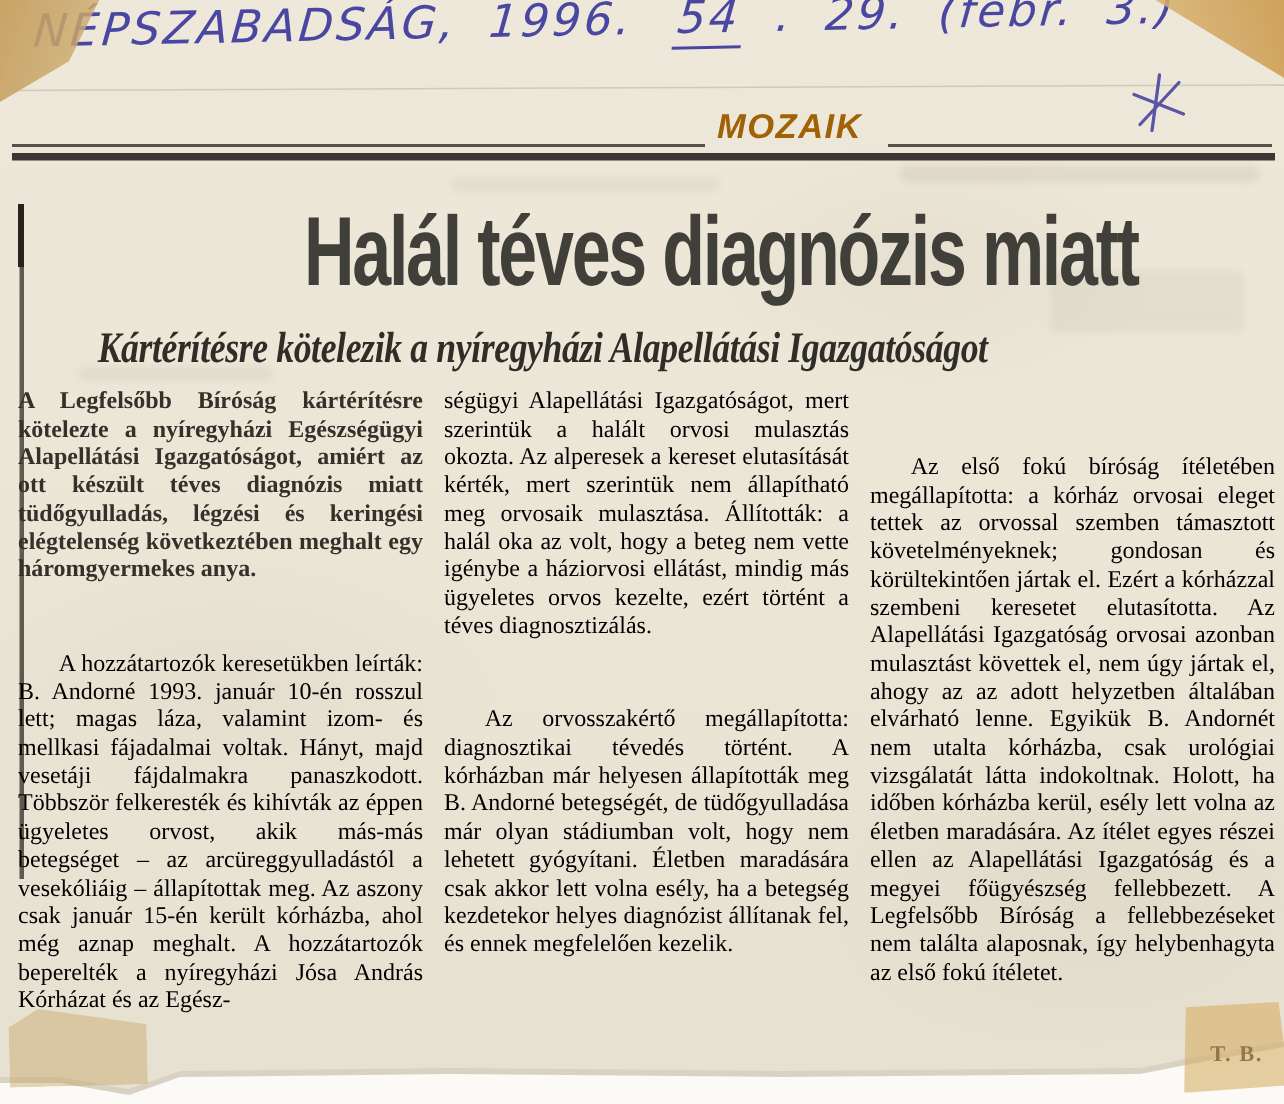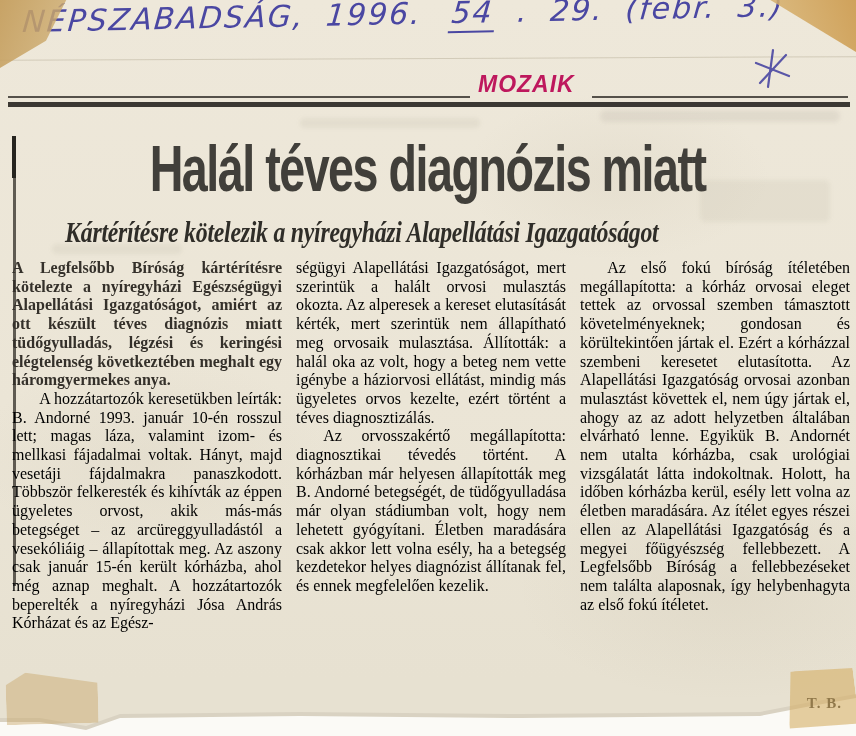--- a/index.html
+++ b/index.html
@@ -34,42 +34,42 @@
 
   
   .rule{position:absolute;z-index:3;background:#55514a;}
   .rule.thin-left{left:8px;top:96px;width:462px;height:2px;}
   .rule.thin-right{left:592px;top:96px;width:256px;height:2px;}
   .rule.thick{left:8px;top:102px;width:842px;height:5px;background:#3b3833;}
   .section-label{
     position:absolute;left:478px;top:71px;z-index:3;
     font-family:"Liberation Sans", sans-serif;
     font-weight:bold;font-style:italic;font-size:23px;letter-spacing:1px;
-    color:#be185d;
+    color:#a16207;
   }
   .left-bar-top{position:absolute;left:12px;top:136px;width:4px;height:42px;background:#26241f;z-index:3;}
   .left-bar-body{position:absolute;left:13px;top:178px;width:2.5px;height:408px;background:rgba(48,44,38,0.75);z-index:3;}
 
   
   .handwriting{
     position:absolute;left:24px;top:4px;width:810px;z-index:5;
     font-family:"DejaVu Sans", sans-serif;font-style:italic;
     font-size:30px;color:#4a47a2;letter-spacing:2px;word-spacing:10px;
     transform:rotate(-1.2deg) skewX(-6deg);transform-origin:left top;
     white-space:nowrap;
   }
   .handwriting .underlined{
     border-bottom:2.5px solid #4a47a2;padding:0 2px 1px 2px;margin-left:6px;
   }
   .star-mark{position:absolute;left:752px;top:46px;z-index:5;}
 
   
   .headline{
     position:absolute;left:0;top:134px;width:856px;z-index:4;
-    text-align:center;
+    text-align:right;
   }
   .headline span{
     display:inline-block;
     font-family:"Liberation Sans", sans-serif;font-weight:bold;
     font-size:63px;line-height:1.05;letter-spacing:-2px;color:#413f3a;
     transform:scaleX(0.74) scaleY(1.04);transform-origin:center top;
     white-space:nowrap;
   }
   .subheadline{
     position:absolute;left:0;top:216px;width:856px;z-index:4;text-align:left;
@@ -86,21 +86,21 @@
     position:absolute;left:12px;top:259px;width:838px;height:453px;z-index:4;
     display:flex;gap:14px;overflow:hidden;
   }
   .col{flex:1 1 0;overflow:hidden;}
   .col p{
     margin:0;font-family:"Liberation Serif", serif;
     font-size:16px;line-height:18.7px;text-align:justify;
     color:#000000;overflow-wrap:break-word;
   }
   .col p.lead{font-weight:bold;color:#34302a;}
-  .col p.indent{text-indent:1.7em;}
+  .col p.indent{text-indent:1.7em;margin-top:44px;}
   .byline{
     position:absolute;left:760px;top:695px;width:82px;z-index:5;
     font-family:"Liberation Serif", serif;font-weight:bold;font-size:15px;
     letter-spacing:1px;color:#2b2823;text-align:right;
   }
 
   
   .tape{position:absolute;z-index:6;}
   .tape.tl{
     left:0;top:0;width:92px;height:68px;

